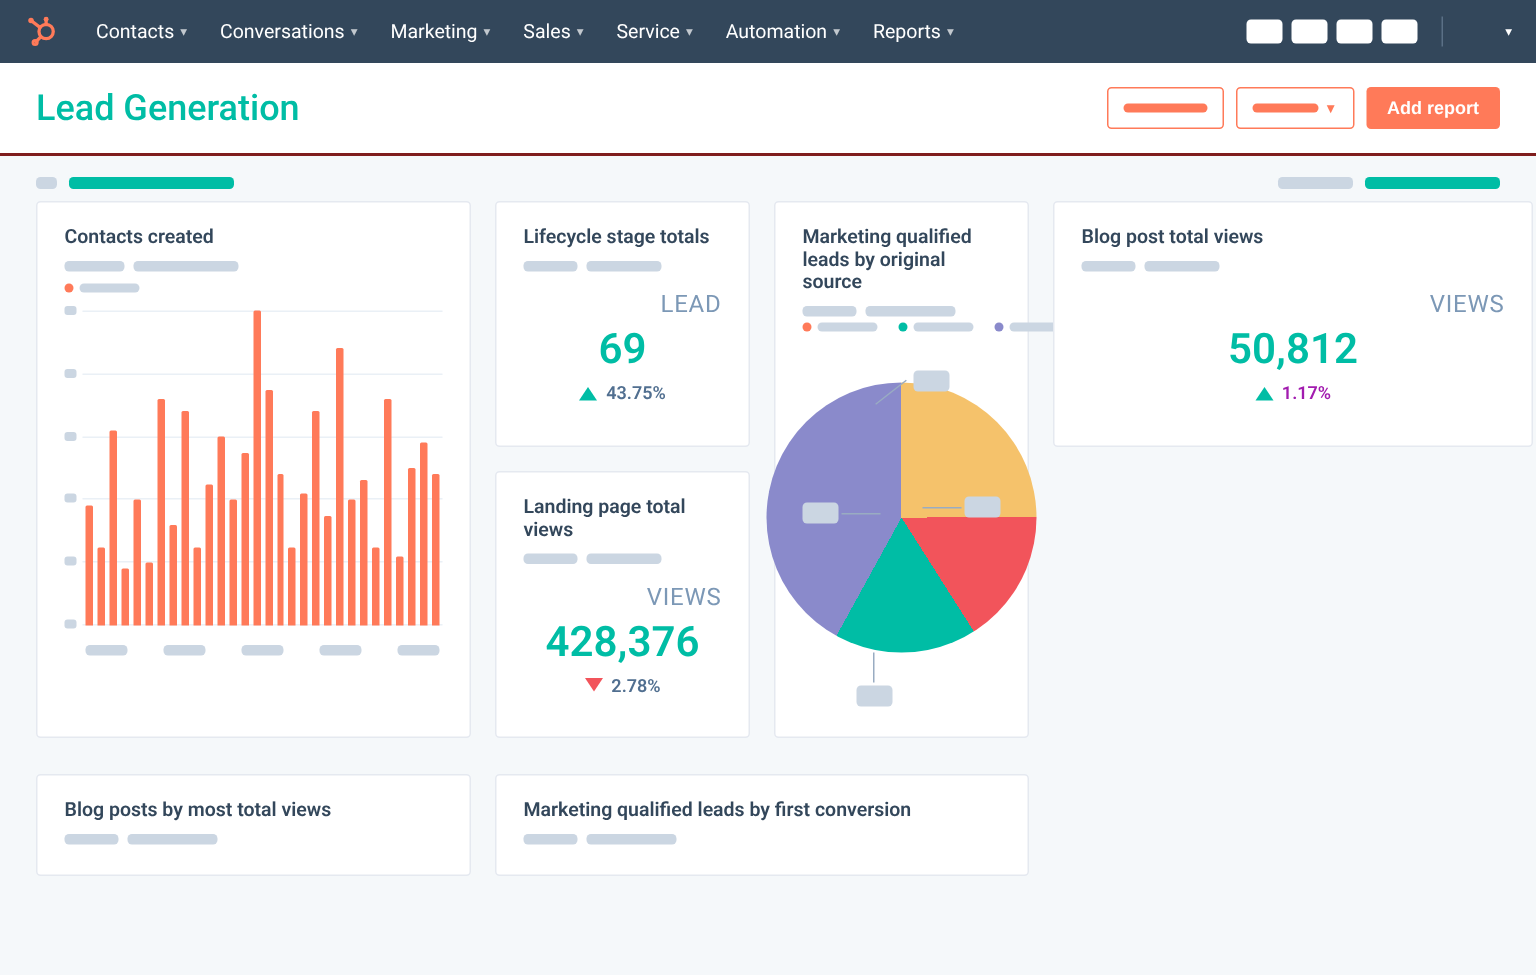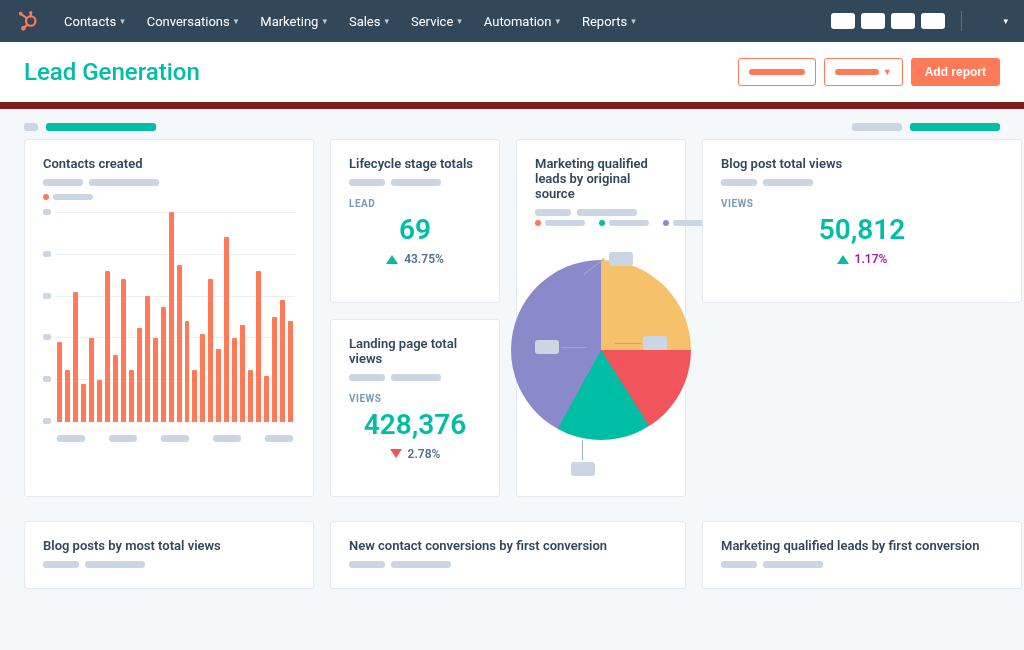--- a/index.html
+++ b/index.html
@@ -10,21 +10,21 @@
   .logo { width:24px; height:24px; margin-right:24px; display:flex; align-items:center; justify-content:center; }
   .nav-items { display:flex; gap:22px; }
   .nav-item { display:flex; align-items:center; gap:4px; cursor:pointer; }
   .nav-item .chev { font-size:9px; opacity:.7; }
   .nav-right { margin-left:auto; display:flex; align-items:center; gap:6px; }
   .nav-pill { width:24px; height:16px; background:#fff; border-radius:3px; }
   .nav-divider { width:1px; height:20px; background:#5b7086; margin:0 10px; }
   .nav-acct { width:30px; height:10px; display:flex; align-items:center; gap:6px; }
 
   
-  .page-header { background:#fff; border-bottom:7px solid #7f1d1d; padding:16px 24px; display:flex; align-items:center; }
+  .page-header { background:#fff; border-bottom:2px solid #7f1d1d; padding:16px 24px; display:flex; align-items:center; }
   .page-title { color:#00bda5; font-size:24px; font-weight:500; }
   .header-actions { margin-left:auto; display:flex; gap:8px; }
   .btn-outline { border:1.5px solid #ff7a59; border-radius:3px; height:28px; display:flex; align-items:center; justify-content:center; padding:0 10px; cursor:pointer; }
   .btn-outline .bar { display:inline-block; height:6px; background:#ff7a59; border-radius:3px; }
   .btn-primary { background:#ff7a59; color:#fff; border:none; border-radius:3px; padding:0 14px; height:28px; font-size:12px; font-weight:600; cursor:pointer; }
 
   
   .subheader { display:flex; align-items:center; padding:14px 24px 8px; }
   .sh-left { display:flex; align-items:center; gap:8px; }
   .sh-right { margin-left:auto; display:flex; align-items:center; gap:8px; }
@@ -38,21 +38,21 @@
   .card-title { font-size:13px; font-weight:600; color:#33475b; margin-bottom:8px; }
   .card-sub { display:flex; gap:6px; margin-bottom:4px; }
   .legend-row { display:flex; gap:14px; margin-top:4px; }
   .legend-item { display:flex; align-items:center; gap:4px; }
   .legend-dot { width:6px; height:6px; border-radius:50%; }
 
   .contacts-card { grid-row: span 2; }
   .pie-card     { grid-row: span 2; }
 
   
-  .stat-label { text-align:left; color:#7c98b6; font-size:10px; font-weight:700; letter-spacing:.5px; margin-top:12px; }
+  .stat-label { text-align:right; color:#7c98b6; font-size:16px; font-weight:400; letter-spacing:.5px; margin-top:12px; }
   .stat-value { text-align:center; color:#00bda5; font-size:28px; font-weight:600; margin-top:4px; }
   .stat-delta { text-align:center; font-size:12px; font-weight:600; margin-top:6px; display:flex; align-items:center; justify-content:center; gap:6px; }
   .tri { width:0; height:0; border-left:6px solid transparent; border-right:6px solid transparent; }
   .tri-up   { border-bottom:9px solid #00bda5; }
   .tri-down { border-top:9px solid #f2545b; }
 
   
   .barchart { position:relative; height:230px; margin-top:12px; padding-left:12px;}
   .gridlines { position:absolute; left:12px; right:0; top:0; bottom:20px; display:flex; flex-direction:column; justify-content:space-between; }
   .gridline { height:1px; background:#eaf0f6; position:relative; }
@@ -311,26 +311,19 @@
 
 <div class="bottom-row">
   <div class="card">
     <div class="card-title">Blog posts by most total views</div>
     <div class="card-sub">
         <span class="ph ph-grey" style="width:36px;height:7px;"></span>
         <span class="ph ph-grey" style="width:60px;height:7px;"></span>
       </div>
   </div>
   <div class="card">
-    <div class="card-title">New contact conversions by first conversion</div>
+    <div class="card-title">Marketing qualified leads by first conversion</div>
     <div class="card-sub">
         <span class="ph ph-grey" style="width:36px;height:7px;"></span>
         <span class="ph ph-grey" style="width:60px;height:7px;"></span>
       </div>
   </div>
-  <div class="card">
-    <div class="card-title">Marketing qualified leads by first conversion</div>
-    <div class="card-sub">
-        <span class="ph ph-grey" style="width:36px;height:7px;"></span>
-        <span class="ph ph-grey" style="width:60px;height:7px;"></span>
-      </div>
-  </div>
 </div>
 
 </body></html>

